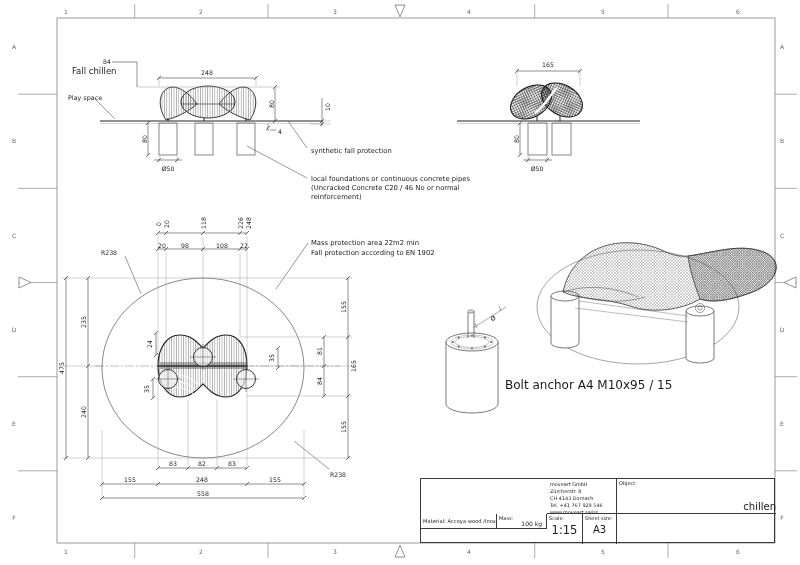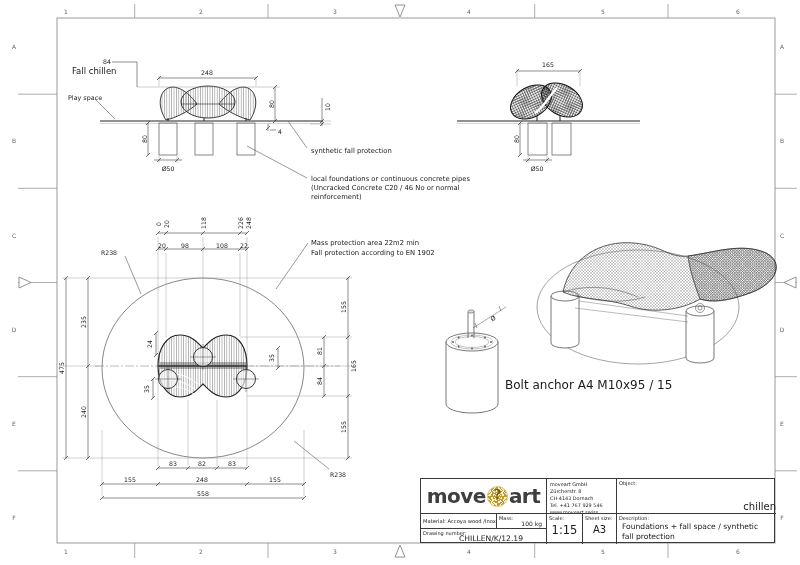--- a/index.html
+++ b/index.html
@@ -223,56 +223,41 @@
   <span class="d" style="left:202px;top:479px">248</span>
   <span class="d" style="left:275px;top:479px">155</span>
   <span class="d" style="left:203px;top:493px">558</span>
   <span class="ln" style="left:311px;top:239px">Mass protection area 22m2 min</span>
   <span class="ln" style="left:311px;top:249px">Fall protection according to EN 1902</span>
 
   <span class="dr30" style="left:493px;top:318px">Ø</span>
   <span class="ln" style="left:505px;top:378px;font-size:12px">Bolt anchor A4 M10x95 / 15</span>
 
   <div class="tb">
-    <div class="cell logo-cell" style="left:0;top:0;width:126px;height:35px">
-      <span>move</span>
-        <span class="logo-swirl">
-          <span class="logo-core">?</span>
-        </span>
-        <span>art</span>
-    </div>
     <div class="cell co" style="left:126px;top:0;width:70px;height:35px">
       <span>moveart GmbH</span>
       <span>Zürcherstr. 8</span>
       <span>CH-4143 Dornach</span>
       <span>Tel. +41 767 929 546</span>
       <span>www.moveart.swiss</span>
     </div>
     <div class="cell no-r" style="left:196px;top:0;width:159px;height:35px">
       <span class="tlab">Object:</span>
       <span class="obj-val">chillen</span>
     </div>
     <div class="cell" style="left:0;top:35px;width:76px;height:15px">
       <span class="mat-line"><span>Material:</span> <span>Accoya wood /Inox</span></span>
     </div>
     <div class="cell" style="left:76px;top:35px;width:50px;height:15px">
       <span class="tlab">Mass:</span>
       <span class="mass-val">100 kg</span>
     </div>
-    <div class="cell no-b" style="left:0;top:50px;width:126px;height:15px">
-      <span class="tlab">Drawing number:</span>
-      <span class="dn-val">CHILLEN/K/12.19</span>
-    </div>
     <div class="cell no-b" style="left:126px;top:35px;width:36px;height:30px">
       <span class="tlab">Scale:</span>
       <span class="scale-val">1:15</span>
     </div>
     <div class="cell no-b" style="left:162px;top:35px;width:34px;height:30px">
       <span class="tlab">Sheet size:</span>
       <span class="sheet-val">A3</span>
     </div>
-    <div class="cell no-r no-b" style="left:196px;top:35px;width:159px;height:30px">
-      <span class="tlab">Description:</span>
-      <span class="desc-val">Foundations + fall space / synthetic fall protection</span>
-    </div>
   </div>
 
 </div>
 
 </body></html>

